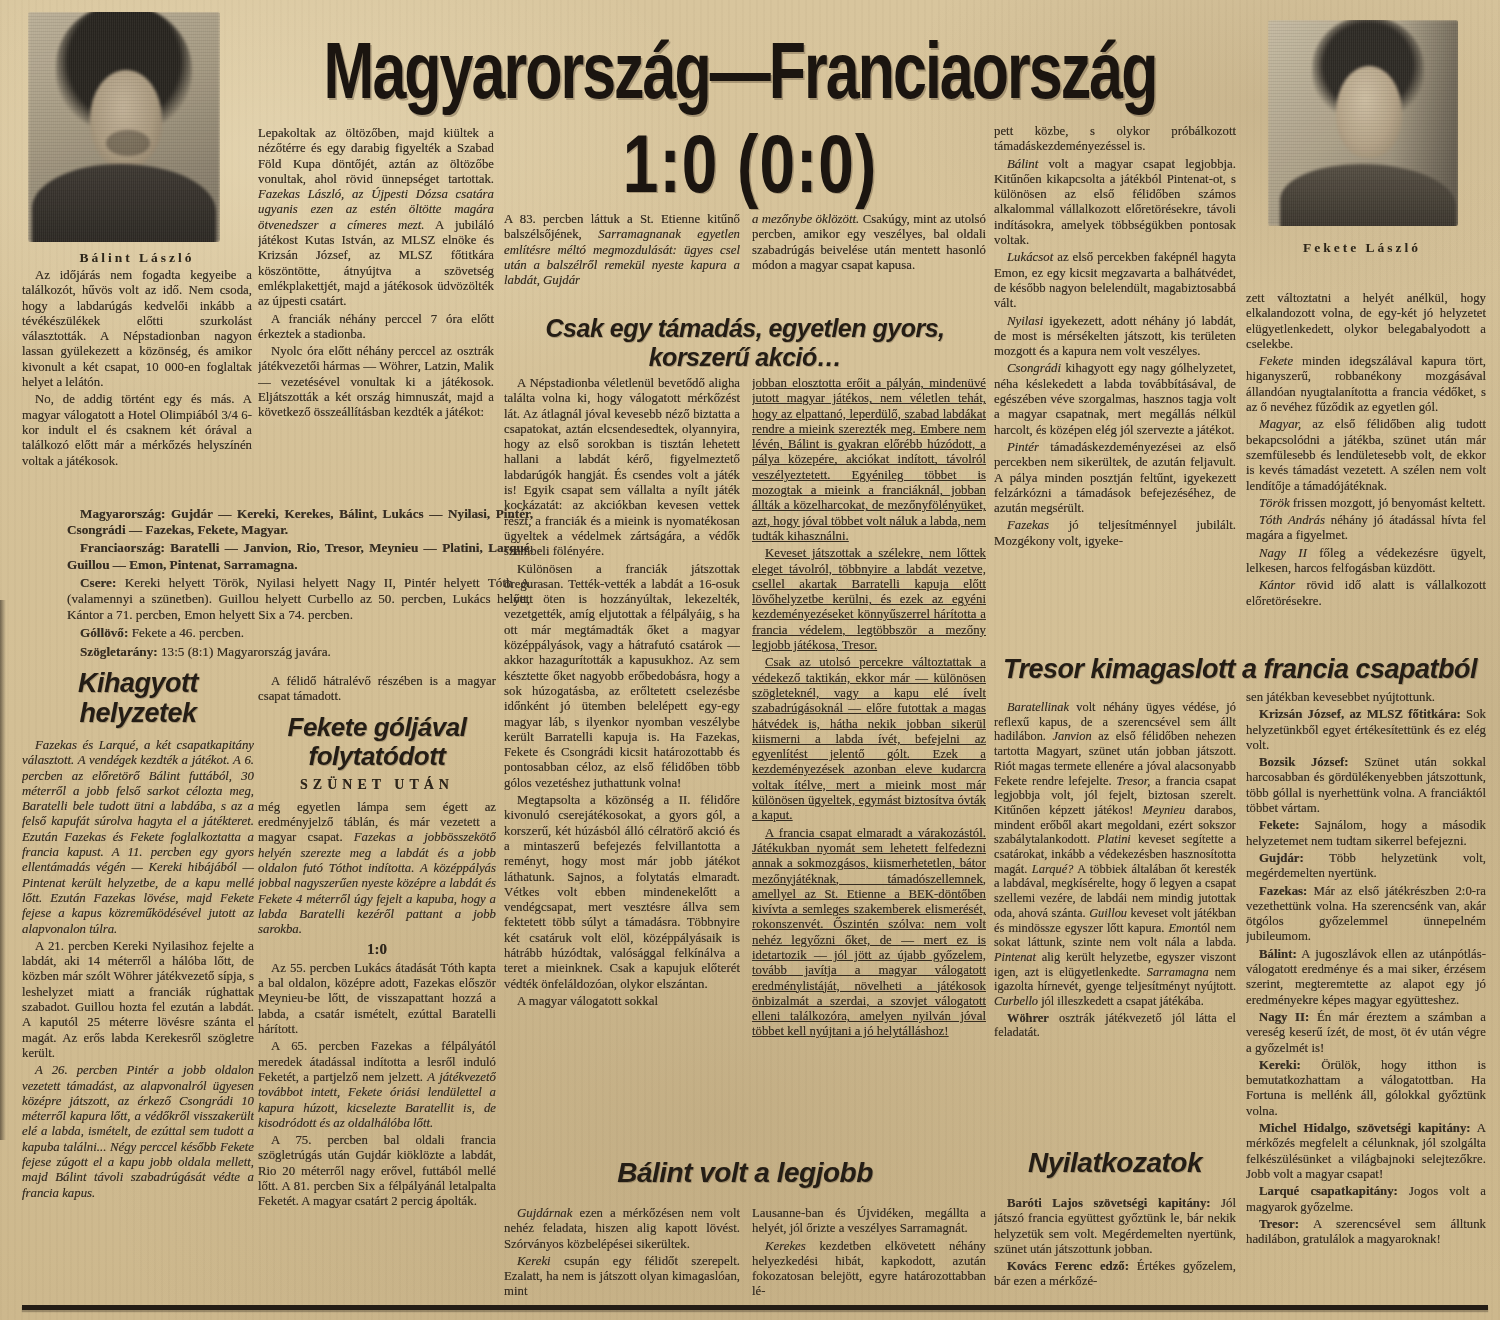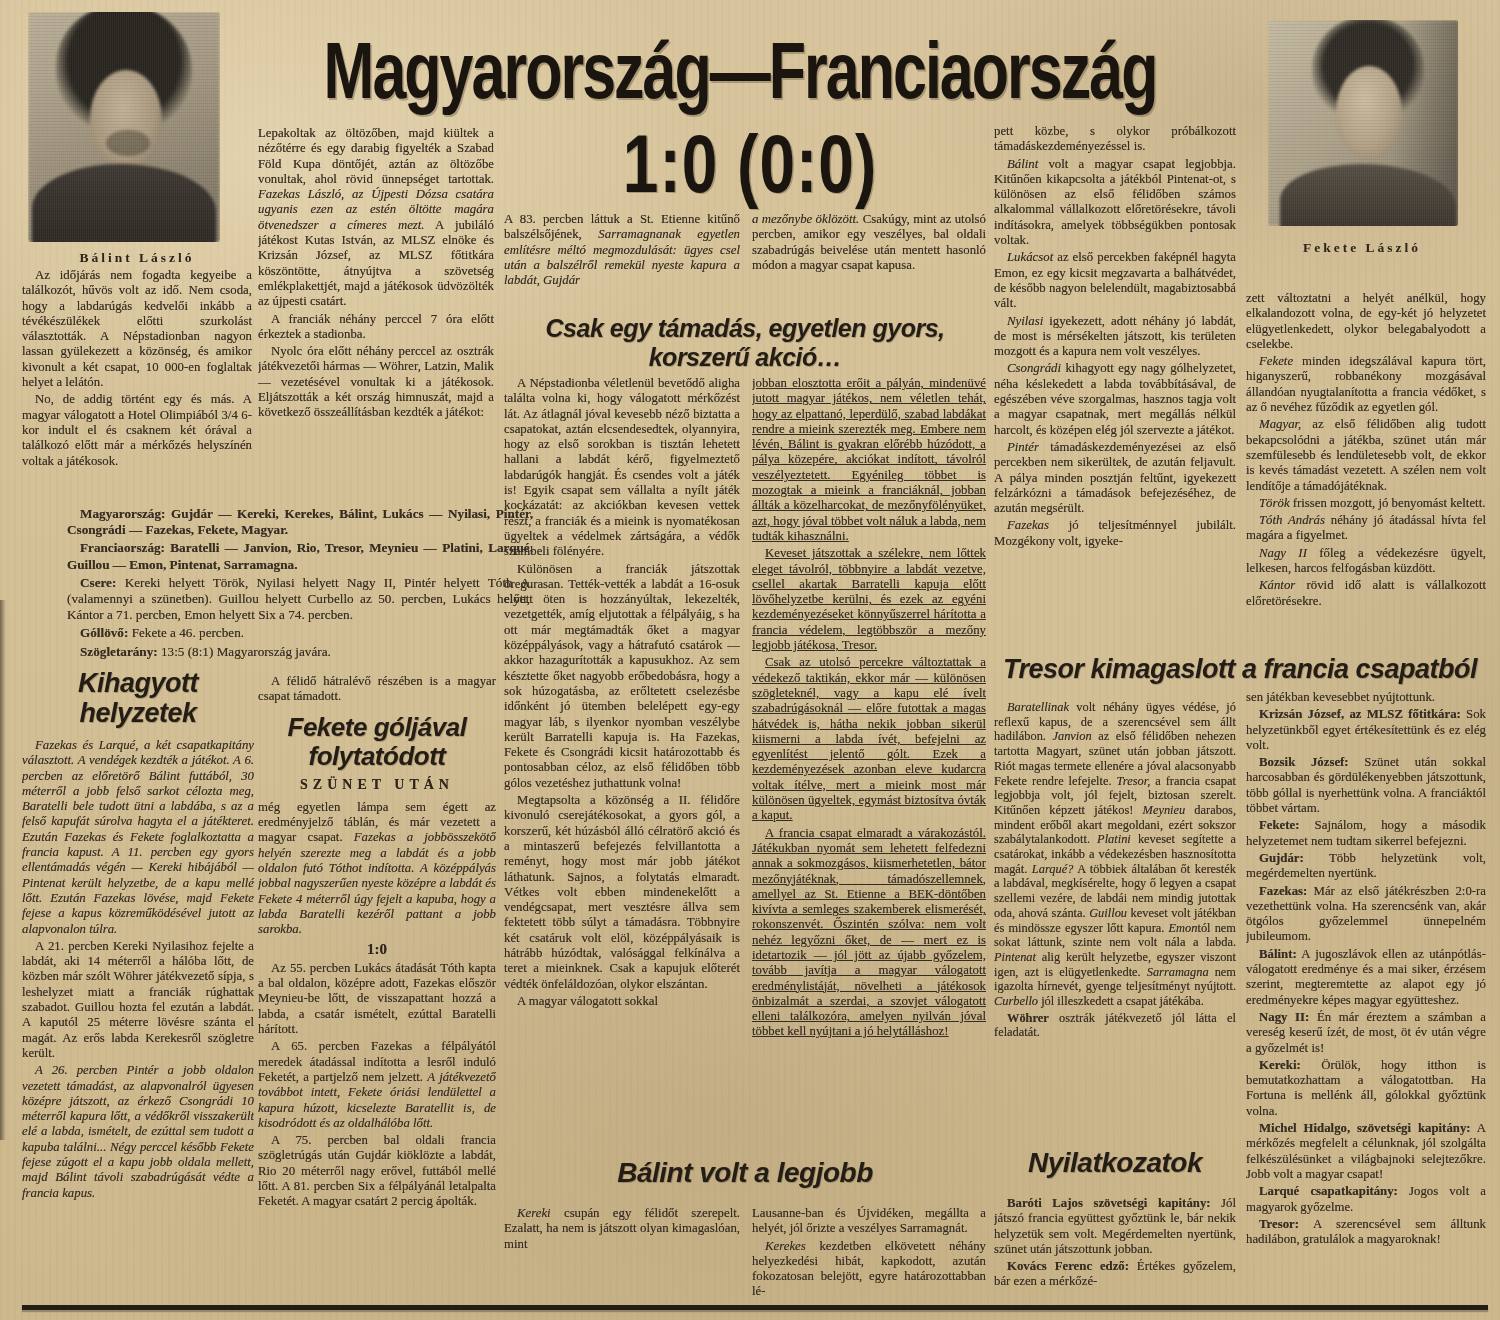--- a/index.html
+++ b/index.html
@@ -130,20 +130,21 @@
   <div class="abs body-text" style="left:752px;top:376px;width:234px;height:776px;text-decoration:underline;">
     <p class="para noindent">jobban elosztotta erőit a pályán, mindenüvé jutott magyar játékos, nem véletlen tehát, hogy az elpattanó, leperdülő, szabad labdákat rendre a mieink szerezték meg. Embere nem lévén, Bálint is gyakran előrébb húzódott, a pálya közepére, akciókat indított, távolról veszélyeztetett. Egyénileg többet is mozogtak a mieink a franciáknál, jobban állták a közelharcokat, de mezőnyfölényüket, azt, hogy jóval többet volt náluk a labda, nem tudták kihasználni.</p>
     <p class="para">Keveset játszottak a szélekre, nem lőttek eleget távolról, többnyire a labdát vezetve, csellel akartak Barratelli kapuja előtt lövőhelyzetbe kerülni, és ezek az egyéni kezdeményezéseket könnyűszerrel hárította a francia védelem, legtöbbször a mezőny legjobb játékosa, Tresor.</p>
     <p class="para">Csak az utolsó percekre változtattak a védekező taktikán, ekkor már — különösen szögleteknél, vagy a kapu elé ívelt szabadrúgásoknál — előre futottak a magas hátvédek is, hátha nekik jobban sikerül kiismerni a labda ívét, befejelni az egyenlítést jelentő gólt. Ezek a kezdeményezések azonban eleve kudarcra voltak ítélve, mert a mieink most már különösen ügyeltek, egymást biztosítva óvták a kaput.</p>
     <p class="para">A francia csapat elmaradt a várakozástól. Játékukban nyomát sem lehetett felfedezni annak a sokmozgásos, kiismerhetetlen, bátor mezőnyjátéknak, támadószellemnek, amellyel az St. Etienne a BEK-döntőben kivívta a semleges szakemberek elismerését, rokonszenvét. Őszintén szólva: nem volt nehéz legyőzni őket, de — mert ez is idetartozik — jól jött az újabb győzelem, tovább javítja a magyar válogatott eredménylistáját, növelheti a játékosok önbizalmát a szerdai, a szovjet válogatott elleni találkozóra, amelyen nyilván jóval többet kell nyújtani a jó helytálláshoz!</p>
   </div>
 
   <div class="abs sec-heading" style="left:500px;top:1158px;width:490px;font-size:28px;">Bálint volt a legjobb</div>
 
   <div class="abs body-text" style="left:504px;top:1206px;width:236px;height:100px;">
+    <p class="para"><i class="pname">Gujdárnak</i><span> ezen a mérkőzésen nem volt nehéz feladata, hiszen alig kapott lövést. Szórványos közbelépései sikerültek.</span></p>
     <p class="para"><i class="pname">Kereki</i><span> csupán egy félidőt szerepelt. Ezalatt, ha nem is játszott olyan kimagaslóan, mint</span></p>
   </div>
   <div class="abs body-text" style="left:752px;top:1206px;width:234px;height:100px;">
     <p class="para noindent">Lausanne-ban és Újvidéken, megállta a helyét, jól őrizte a veszélyes Sarramagnát.</p>
     <p class="para"><i class="pname">Kerekes</i><span> kezdetben elkövetett néhány helyezkedési hibát, kapkodott, azután fokozatosan belejött, egyre határozottabban lé-</span></p>
   </div>
 
   <div class="abs sec-heading" style="left:994px;top:654px;width:492px;font-size:27px;">Tresor kimagaslott a francia csapatból</div>
 
   <div class="abs body-text" style="left:994px;top:124px;width:242px;height:528px;">

